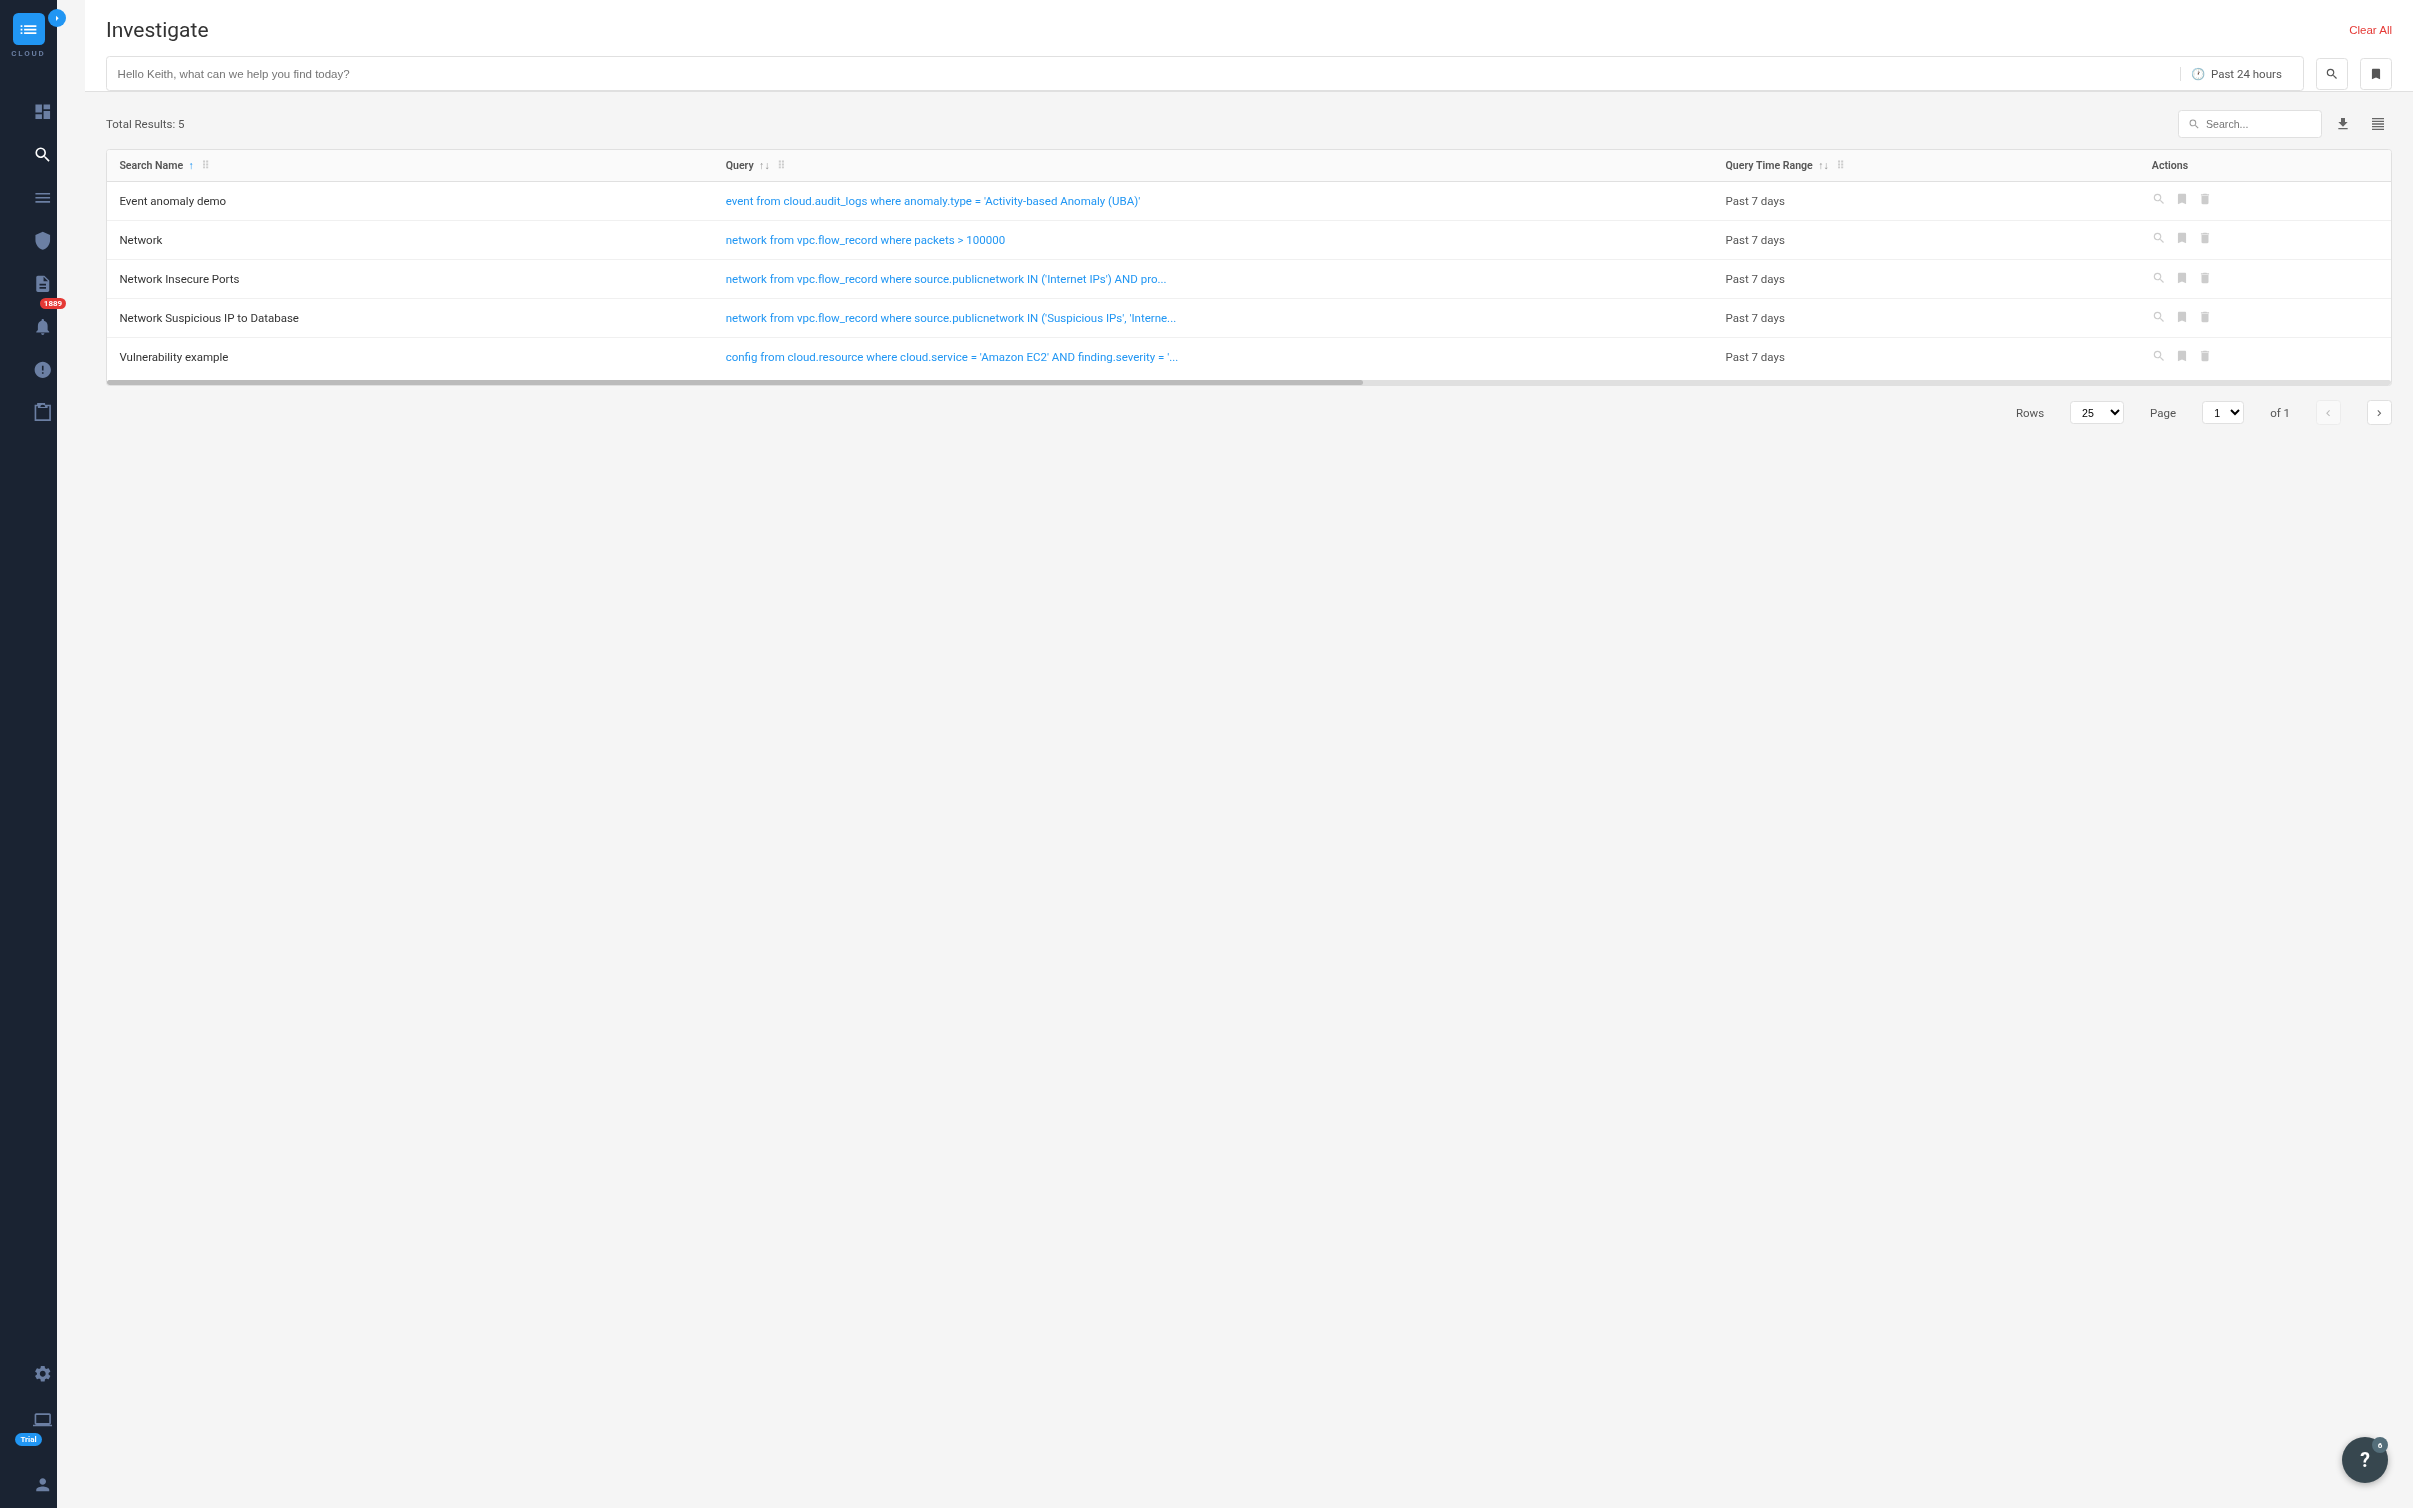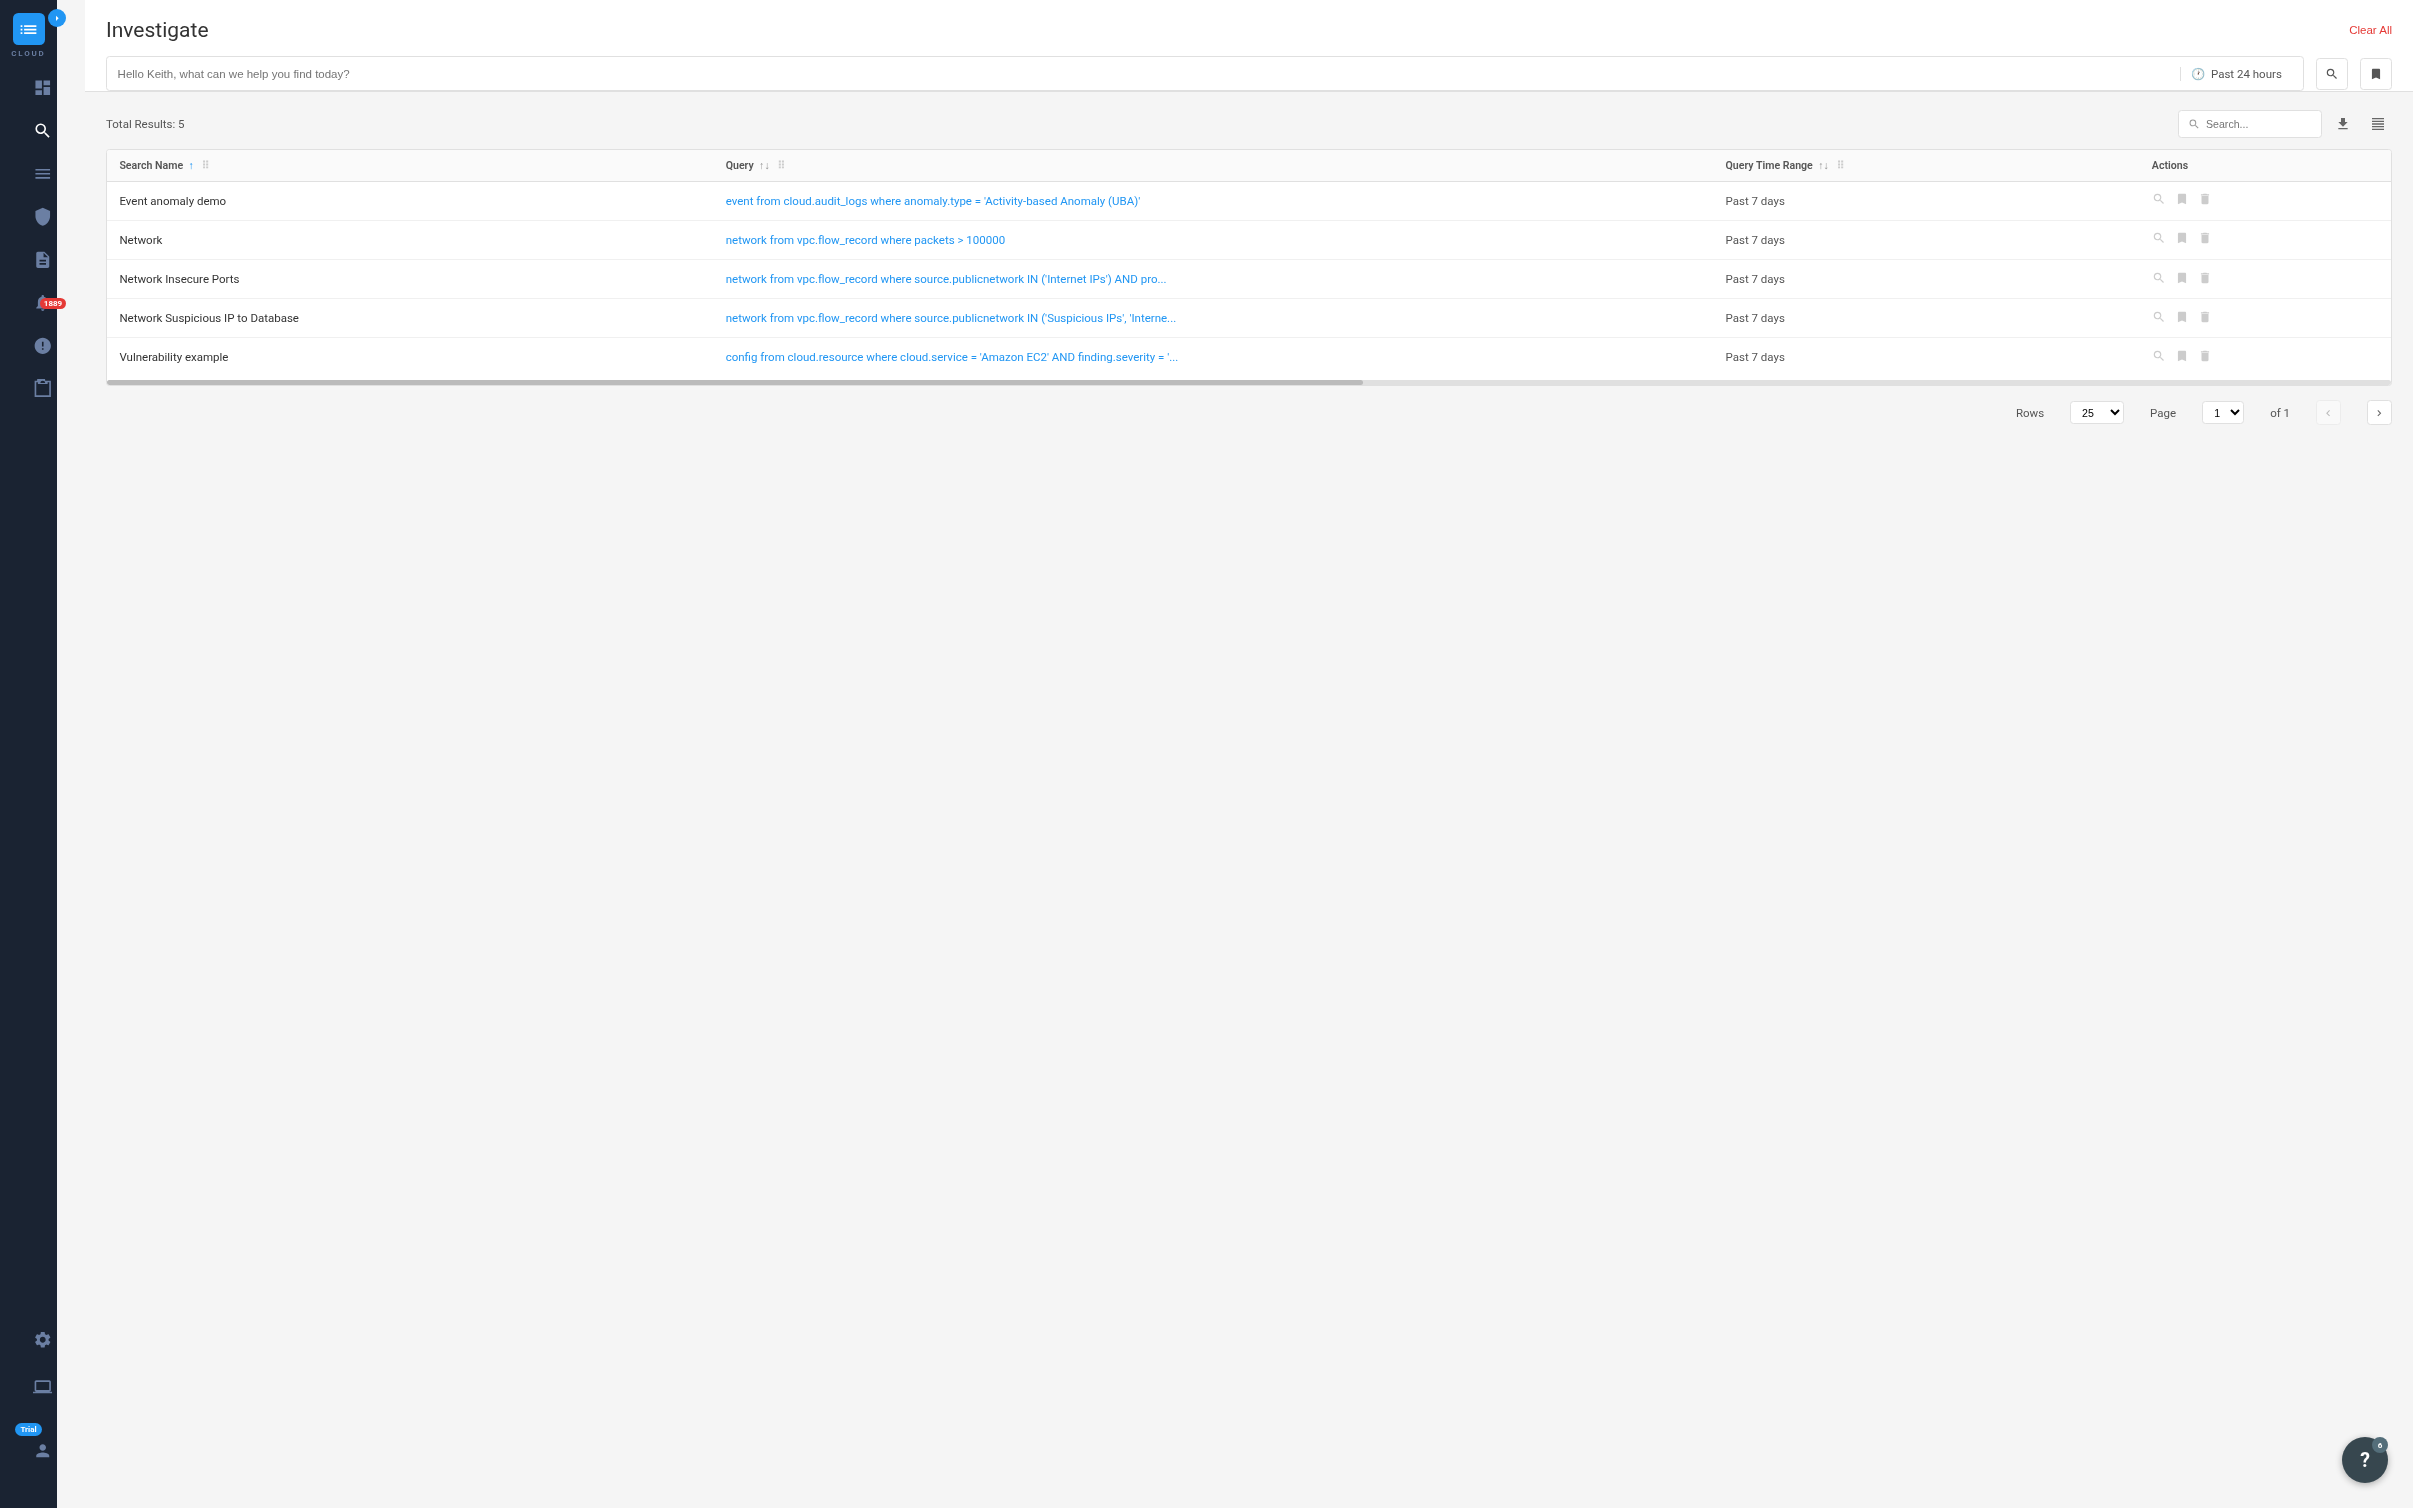--- a/index.html
+++ b/index.html
@@ -63,21 +63,21 @@
       flex-direction: column;
       align-items: center;
       width: 100%;
       flex: 1;
       padding-top: 7px;
     }
     .nav-item {
       width: 100%;
       height: 43px;
       display: flex;
-      align-items: flex-start;
+      align-items: flex-end;
       justify-content: center;
       cursor: pointer;
       color: #6b7fa3;
       position: relative;
       transition: background 0.2s;
       margin-left: 28px;
     }
     .nav-item.active { color: #fff; }
     .nav-item svg { width: 19.5px; height: 19.5px; fill: currentColor; }
     .nav-badge {
@@ -90,21 +90,21 @@
       font-weight: bold;
       border-radius: 7px;
       padding: 0.9px 3.5px;
       min-width: 14px;
       text-align: center;
     }
     .sidebar-bottom {
       display: flex;
       flex-direction: column;
       align-items: center;
-      padding-bottom: 24px;
+      padding-bottom: 14px;
       gap: 3.5px;
     }
     .trial-badge {
       background: #2196f3;
       color: white;
       font-size: 8px;
       font-weight: bold;
       border-radius: 7px;
       padding: 1.8px 5.3px;
       margin-bottom: 1.8px;

